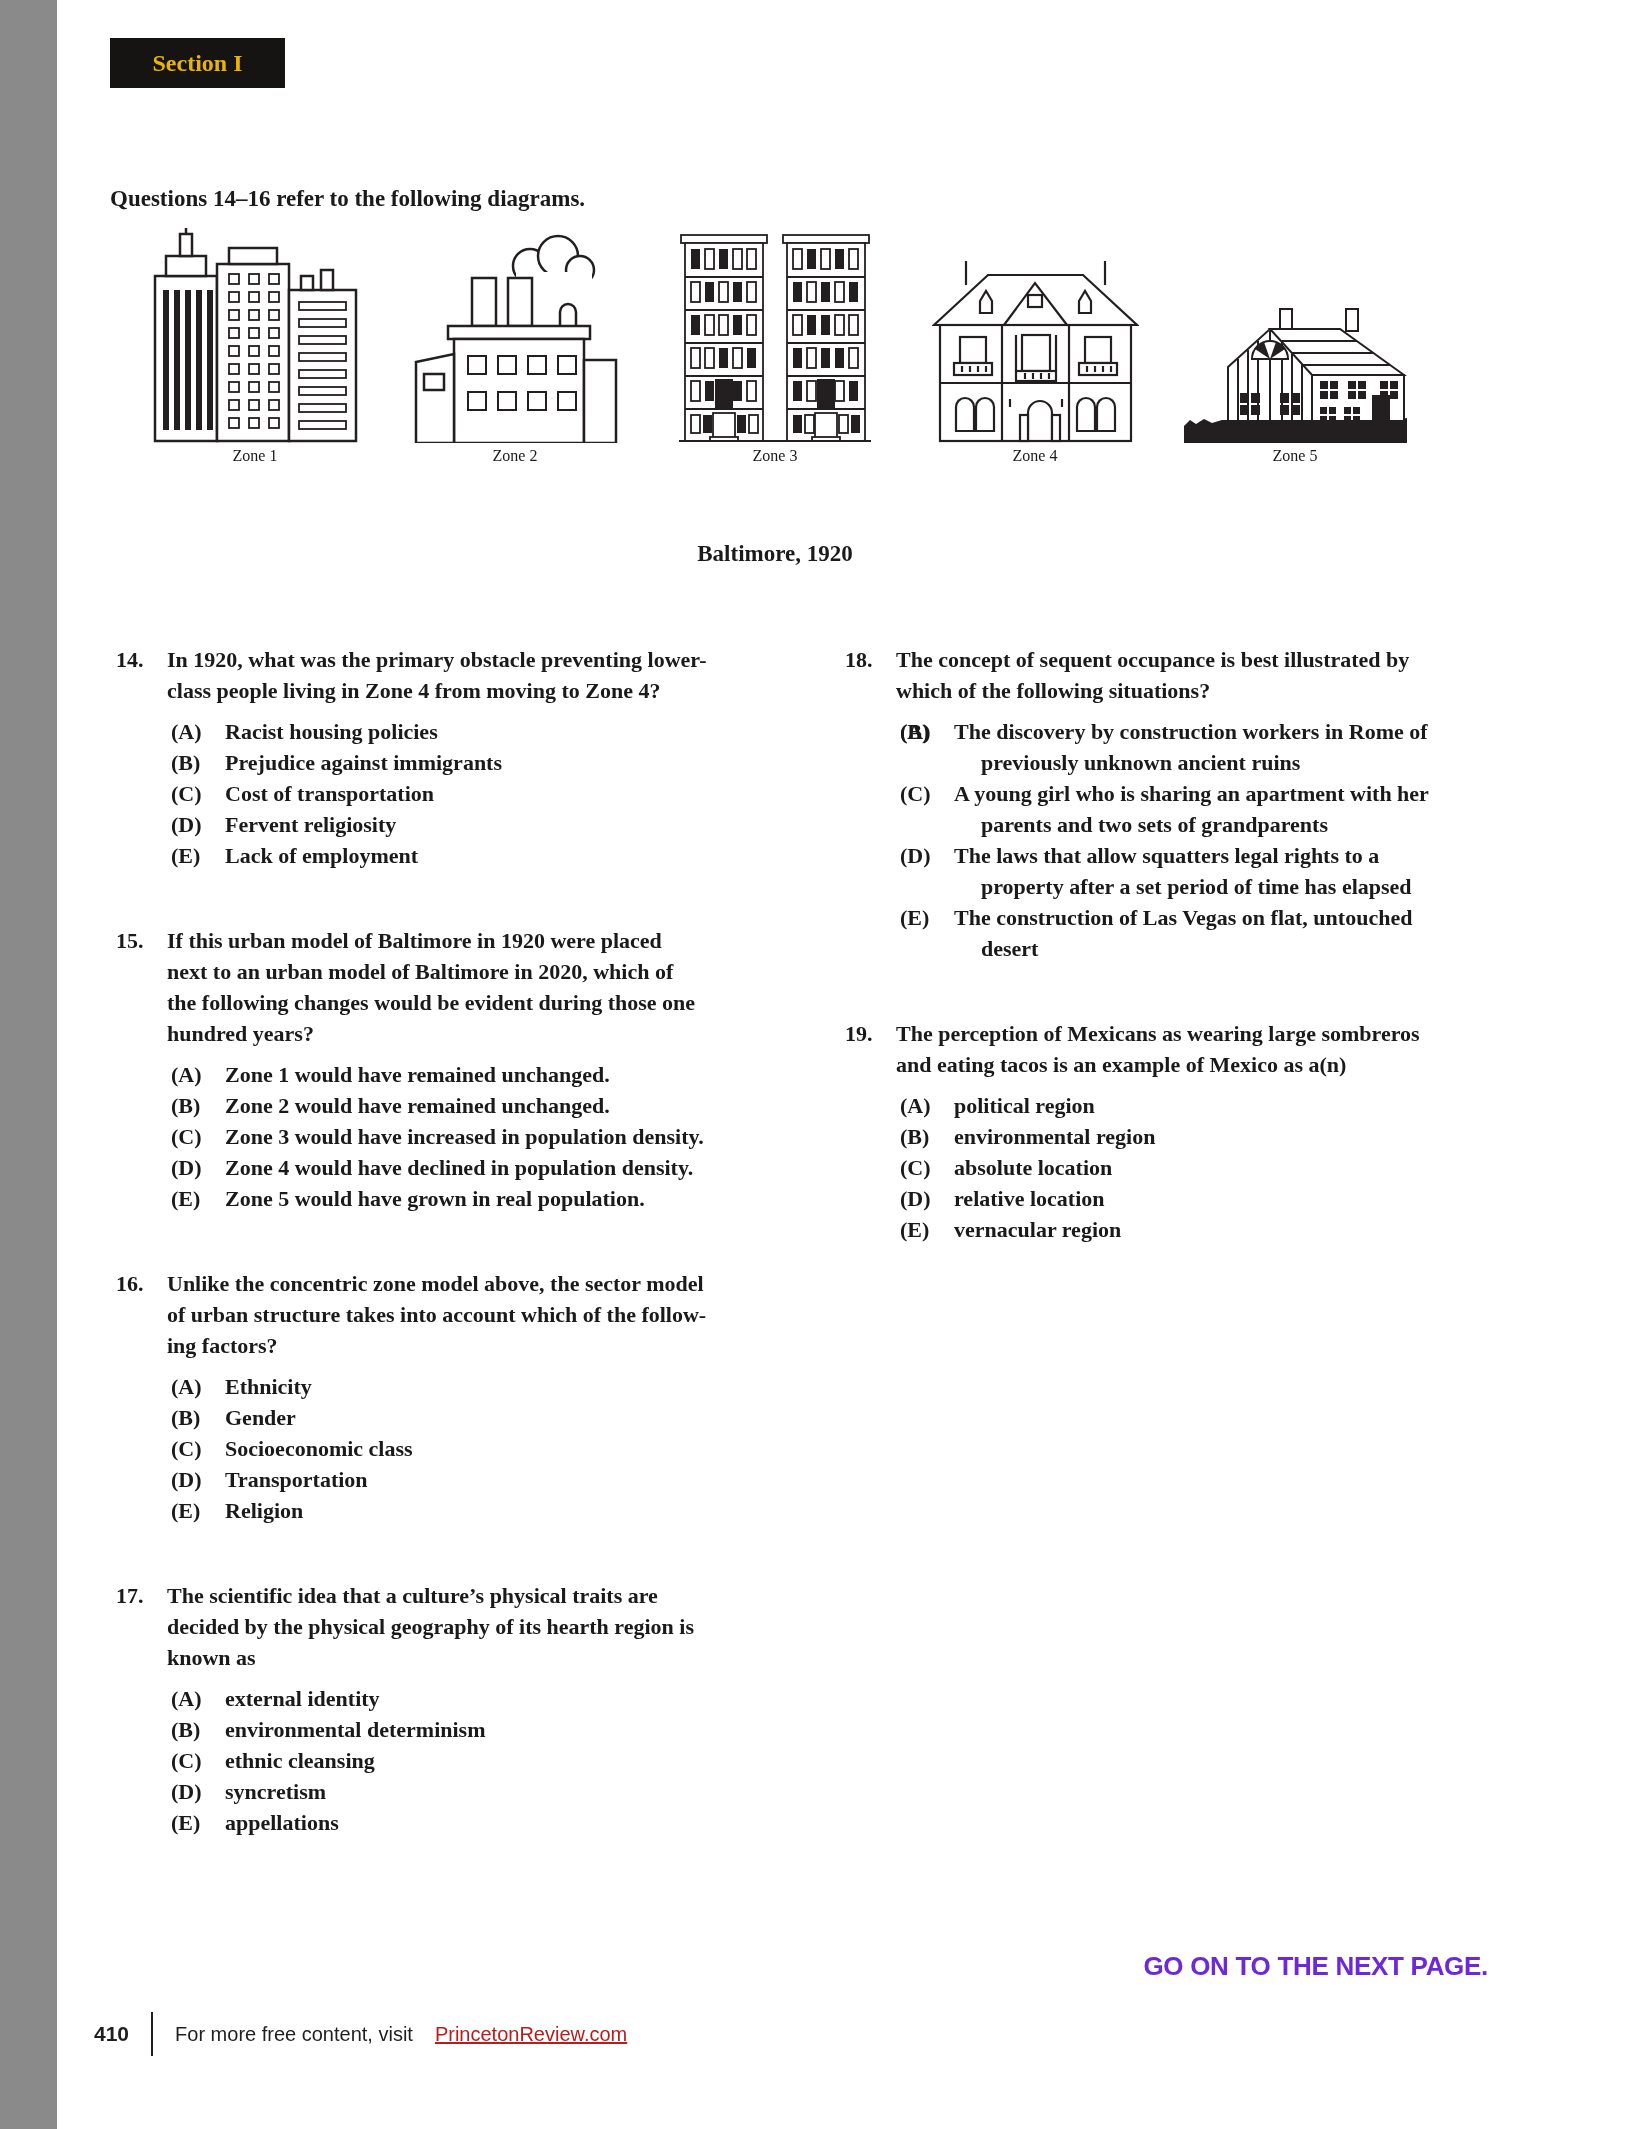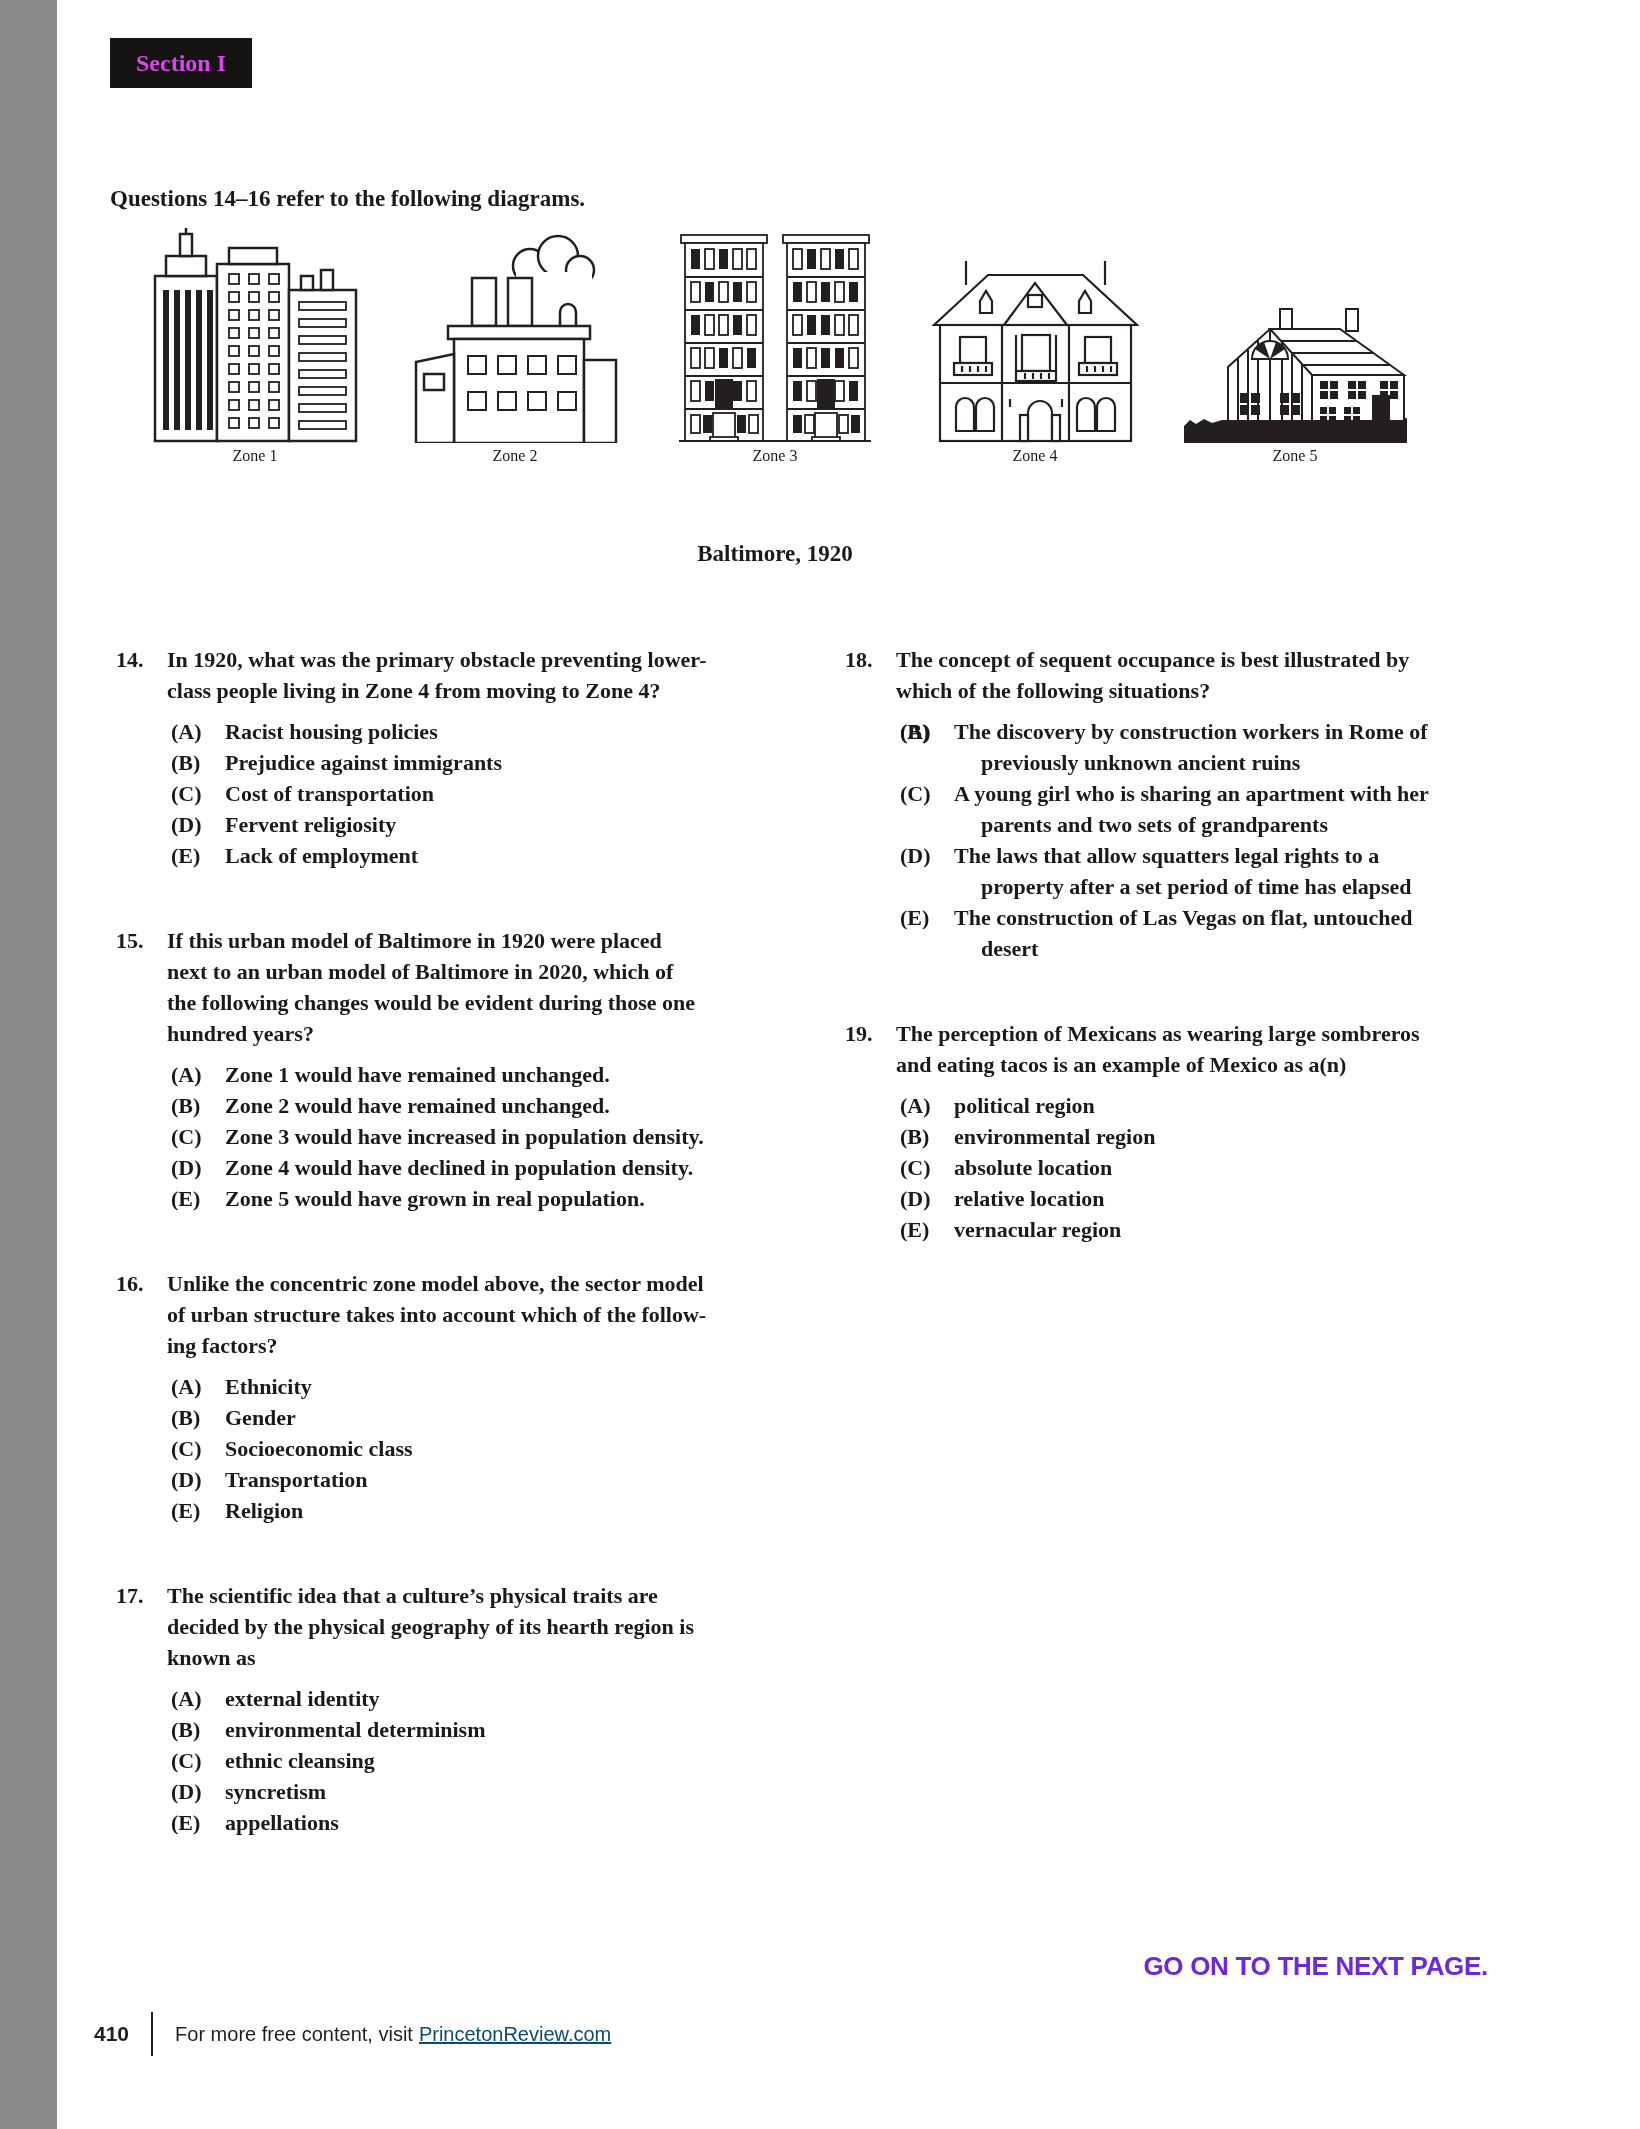--- a/index.html
+++ b/index.html
@@ -1,20 +1,20 @@
 <!DOCTYPE html>
 <html><head>
 <meta charset="utf-8">
 <style>
   html,body{margin:0;padding:0;background:#ffffff;}
   .page{position:relative;width:1640px;height:2129px;background:#ffffff;overflow:hidden;
         font-family:"Liberation Serif",serif;color:#1a1a1a;}
   .left-bar{position:absolute;left:0;top:0;width:57px;height:2129px;background:#8a8a8a;}
-  .section-badge{position:absolute;left:110px;top:38px;width:142px;height:50px;background:#161413;
-        color:#d946ef;display:flex;align-items:center;justify-content:center;
+  .section-badge{position:absolute;left:110px;top:38px;width:175px;height:50px;background:#161413;
+        color:#eab308;display:flex;align-items:center;justify-content:center;
         font-weight:bold;font-size:24px;}
   .intro{position:absolute;left:110px;top:186px;font-weight:bold;font-size:23px;}
   .zones{position:absolute;left:125px;top:228px;width:1300px;display:flex;align-items:flex-end;}
   .zone{flex:1;display:flex;flex-direction:column;align-items:center;}
   .zone svg{display:block;}
   .zone-label{margin-top:4px;font-weight:normal;font-size:16px;}
   .caption{position:absolute;left:125px;top:541px;width:1300px;text-align:center;
         font-weight:bold;font-size:23px;}
   .columns{position:absolute;left:116px;top:644px;display:flex;font-weight:bold;}
   .col1{width:661px;margin-right:36px;}
@@ -24,21 +24,21 @@
   .stem{margin-left:51px;white-space:pre-line;}
   .choices{margin-top:10px;}
   .choice{position:relative;padding-left:136px;text-indent:-27px;white-space:pre-line;}
   .choice .letter{position:absolute;left:55px;top:0;text-indent:0;}
   .go-on{position:absolute;right:152px;top:1951px;font-family:"Liberation Sans",sans-serif;
         font-weight:bold;font-size:26px;letter-spacing:-0.3px;color:#6d28d9;}
   .footer{position:absolute;left:94px;top:2012px;display:flex;align-items:center;
         font-family:"Liberation Sans",sans-serif;font-size:20px;color:#1f1f1f;}
   .footer .pagenum{font-weight:bold;font-size:21px;text-align:right;}
   .footer .fdiv{display:inline-block;width:2px;height:44px;background:#1f1f1f;margin:0 22px;}
-  .footer .flink{text-decoration:underline;color:#0c4a6e;cursor:pointer;margin-left:6px;}
+  .footer .flink{text-decoration:underline;color:#b91c1c;cursor:pointer;margin-left:22px;}
   svg .ink{stroke:#231f20;fill:#ffffff;}
   svg .fillink{fill:#231f20;stroke:none;}
   svg .lin{stroke:#231f20;fill:none;}
 </style>
 </head>
 <body>
 
 <div class="page">
   <div class="left-bar"></div>
 

